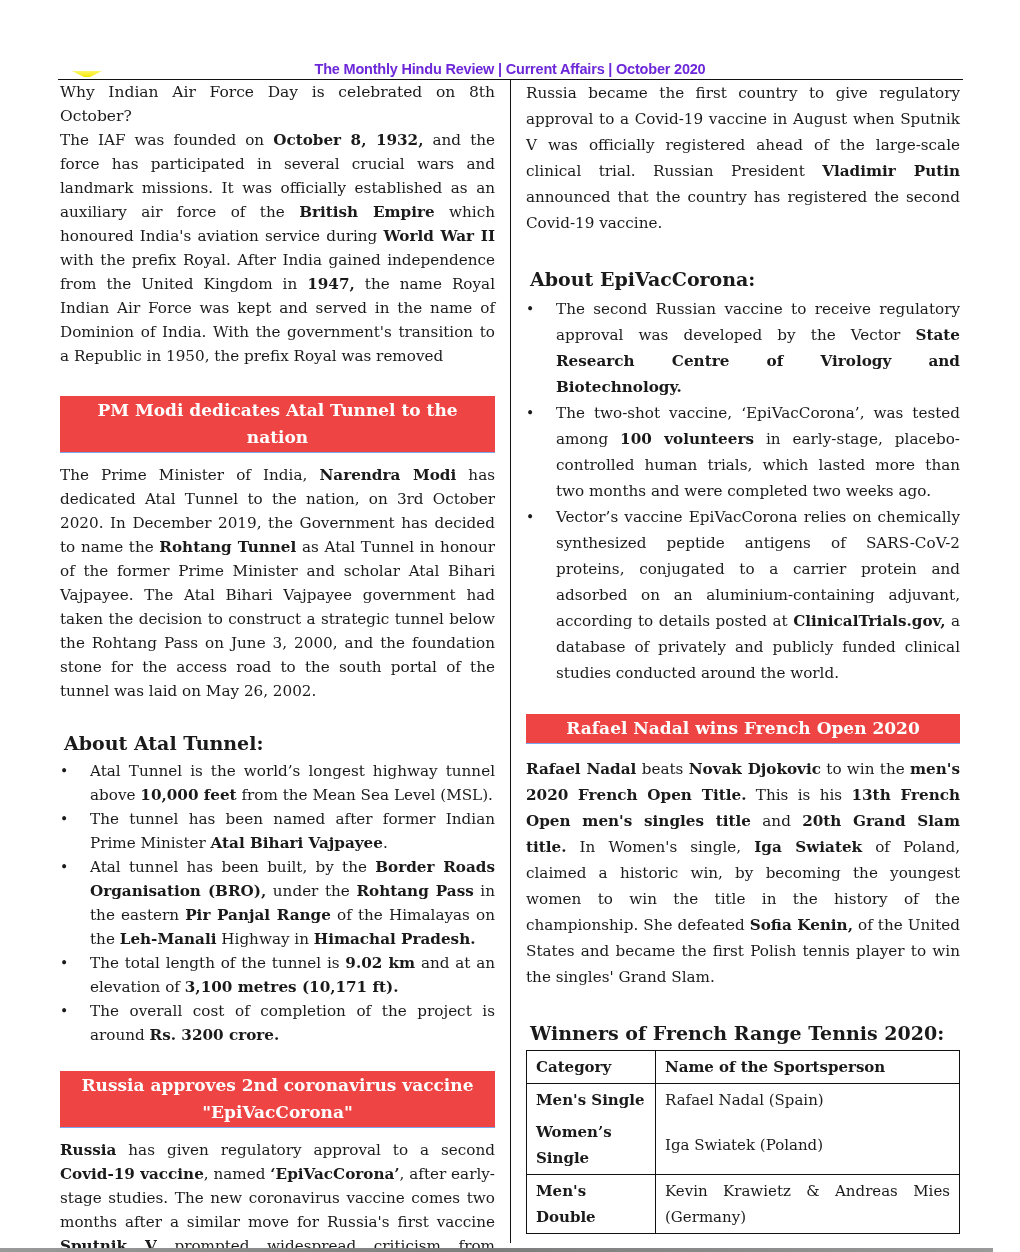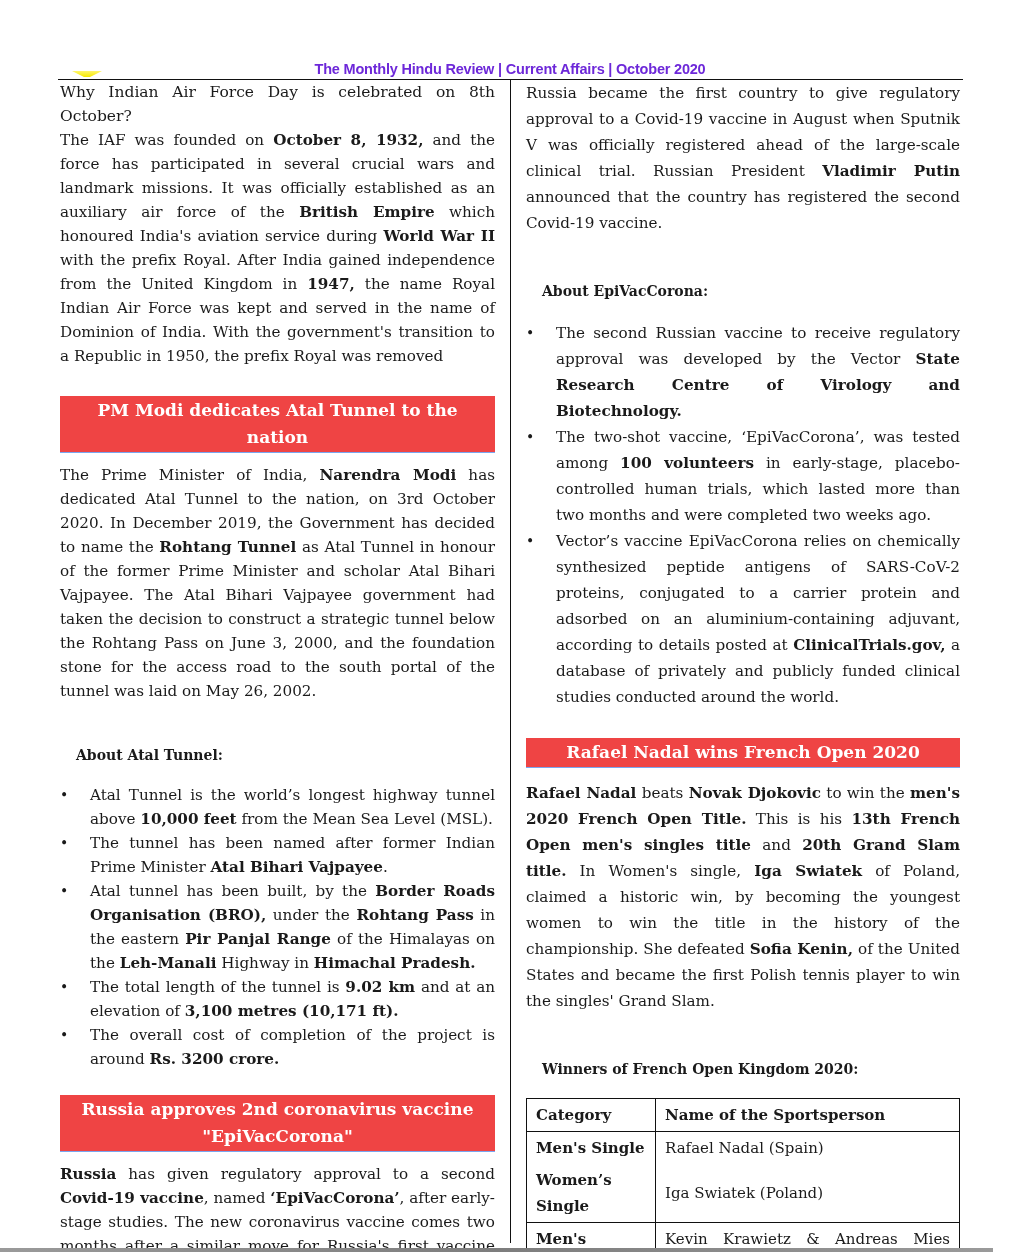--- a/index.html
+++ b/index.html
@@ -14,21 +14,21 @@
   .col-divider { position:absolute; left:510px; top:80px; width:0; height:1163px; border-left:1.5px solid #111; }
   .col { position:absolute; top:80px; }
   .col-left { left:60px; width:435px; }
   .col-right { left:526px; width:434px; }
   p, li { margin:0; font-size:15.2px; line-height:24px; text-align:justify; }
   .col-right p, .col-right li { line-height:26px; }
   b { font-weight:bold; }
   .q-heading { font-weight:normal; font-size:15.5px; line-height:24px; text-align:justify; margin:0; }
   .banner { background:#ef4444; color:#ffffff; font-weight:bold; text-align:center;
          font-size:17px; line-height:27px; padding:1px 6px; border-bottom:1px solid #7aa6f0; }
-  .sub-heading { font-weight:bold; font-size:14px; line-height:24px; margin:16px; }
+  .sub-heading { font-weight:bold; font-size:19px; line-height:24px; margin:4px; }
   ul { list-style:none; margin:0; padding:0; }
   ul li { position:relative; padding-left:30px; }
   ul li::before { content:"•"; position:absolute; left:0; top:0; font-size:14px; }
   .spacer { height:24px; }
   table.winners { border-collapse:collapse; width:434px; font-size:15px; }
   table.winners td { border:1.5px solid #111; vertical-align:top; padding:3px 9px; line-height:26px; }
   table.winners td.cat { width:110px; font-weight:bold;margin-top:16px; }
   table.winners tr.head td { font-weight:bold; }
   .noborder-top td { border-top:none !important; }
   .noborder-bottom td { border-bottom:none !important; }
@@ -78,21 +78,21 @@
     <li><span>The second Russian vaccine to receive regulatory approval was developed by the Vector </span><b>State Research Centre of Virology and Biotechnology.</b></li>
     <li><span>The two-shot vaccine, ‘EpiVacCorona’, was tested among </span><b>100 volunteers</b><span> in early-stage, placebo-controlled human trials, which lasted more than two months and were completed two weeks ago.</span></li>
     <li><span>Vector’s vaccine EpiVacCorona relies on chemically synthesized peptide antigens of SARS-CoV-2 proteins, conjugated to a carrier protein and adsorbed on an aluminium-containing adjuvant, according to details posted at </span><b>ClinicalTrials.gov,</b><span> a database of privately and publicly funded clinical studies conducted around the world.</span></li>
   </ul>
 
   <div style="height:28px"></div>
   <div class="banner">Rafael Nadal wins French Open 2020</div>
   <div style="height:12px"></div>
   <p><b>Rafael Nadal</b><span> beats </span><b>Novak Djokovic</b><span> to win the </span><b>men's 2020 French Open Title.</b><span> This is his </span><b>13th French Open men's singles title</b><span> and </span><b>20th Grand Slam title.</b><span> In Women's single, </span><b>Iga Swiatek</b><span> of Poland, claimed a historic win, by becoming the youngest women to win the title in the history of the championship. She defeated </span><b>Sofia Kenin,</b><span> of the United States and became the first Polish tennis player to win the singles' Grand Slam.</span></p>
   <div style="height:26px"></div>
-  <p class="sub-heading">Winners of French Open Kingdom 2020:</p>
+  <p class="sub-heading">Winners of French Range Tennis 2020:</p>
   <table class="winners">
     <tbody>
         <tr class="head">
       <td class="cat">Category</td>
       <td>Name of the Sportsperson</td>
     </tr>
     <tr class="noborder-bottom">
       <td class="cat">Men's Single</td>
       <td>Rafael Nadal (Spain)</td>
     </tr>

